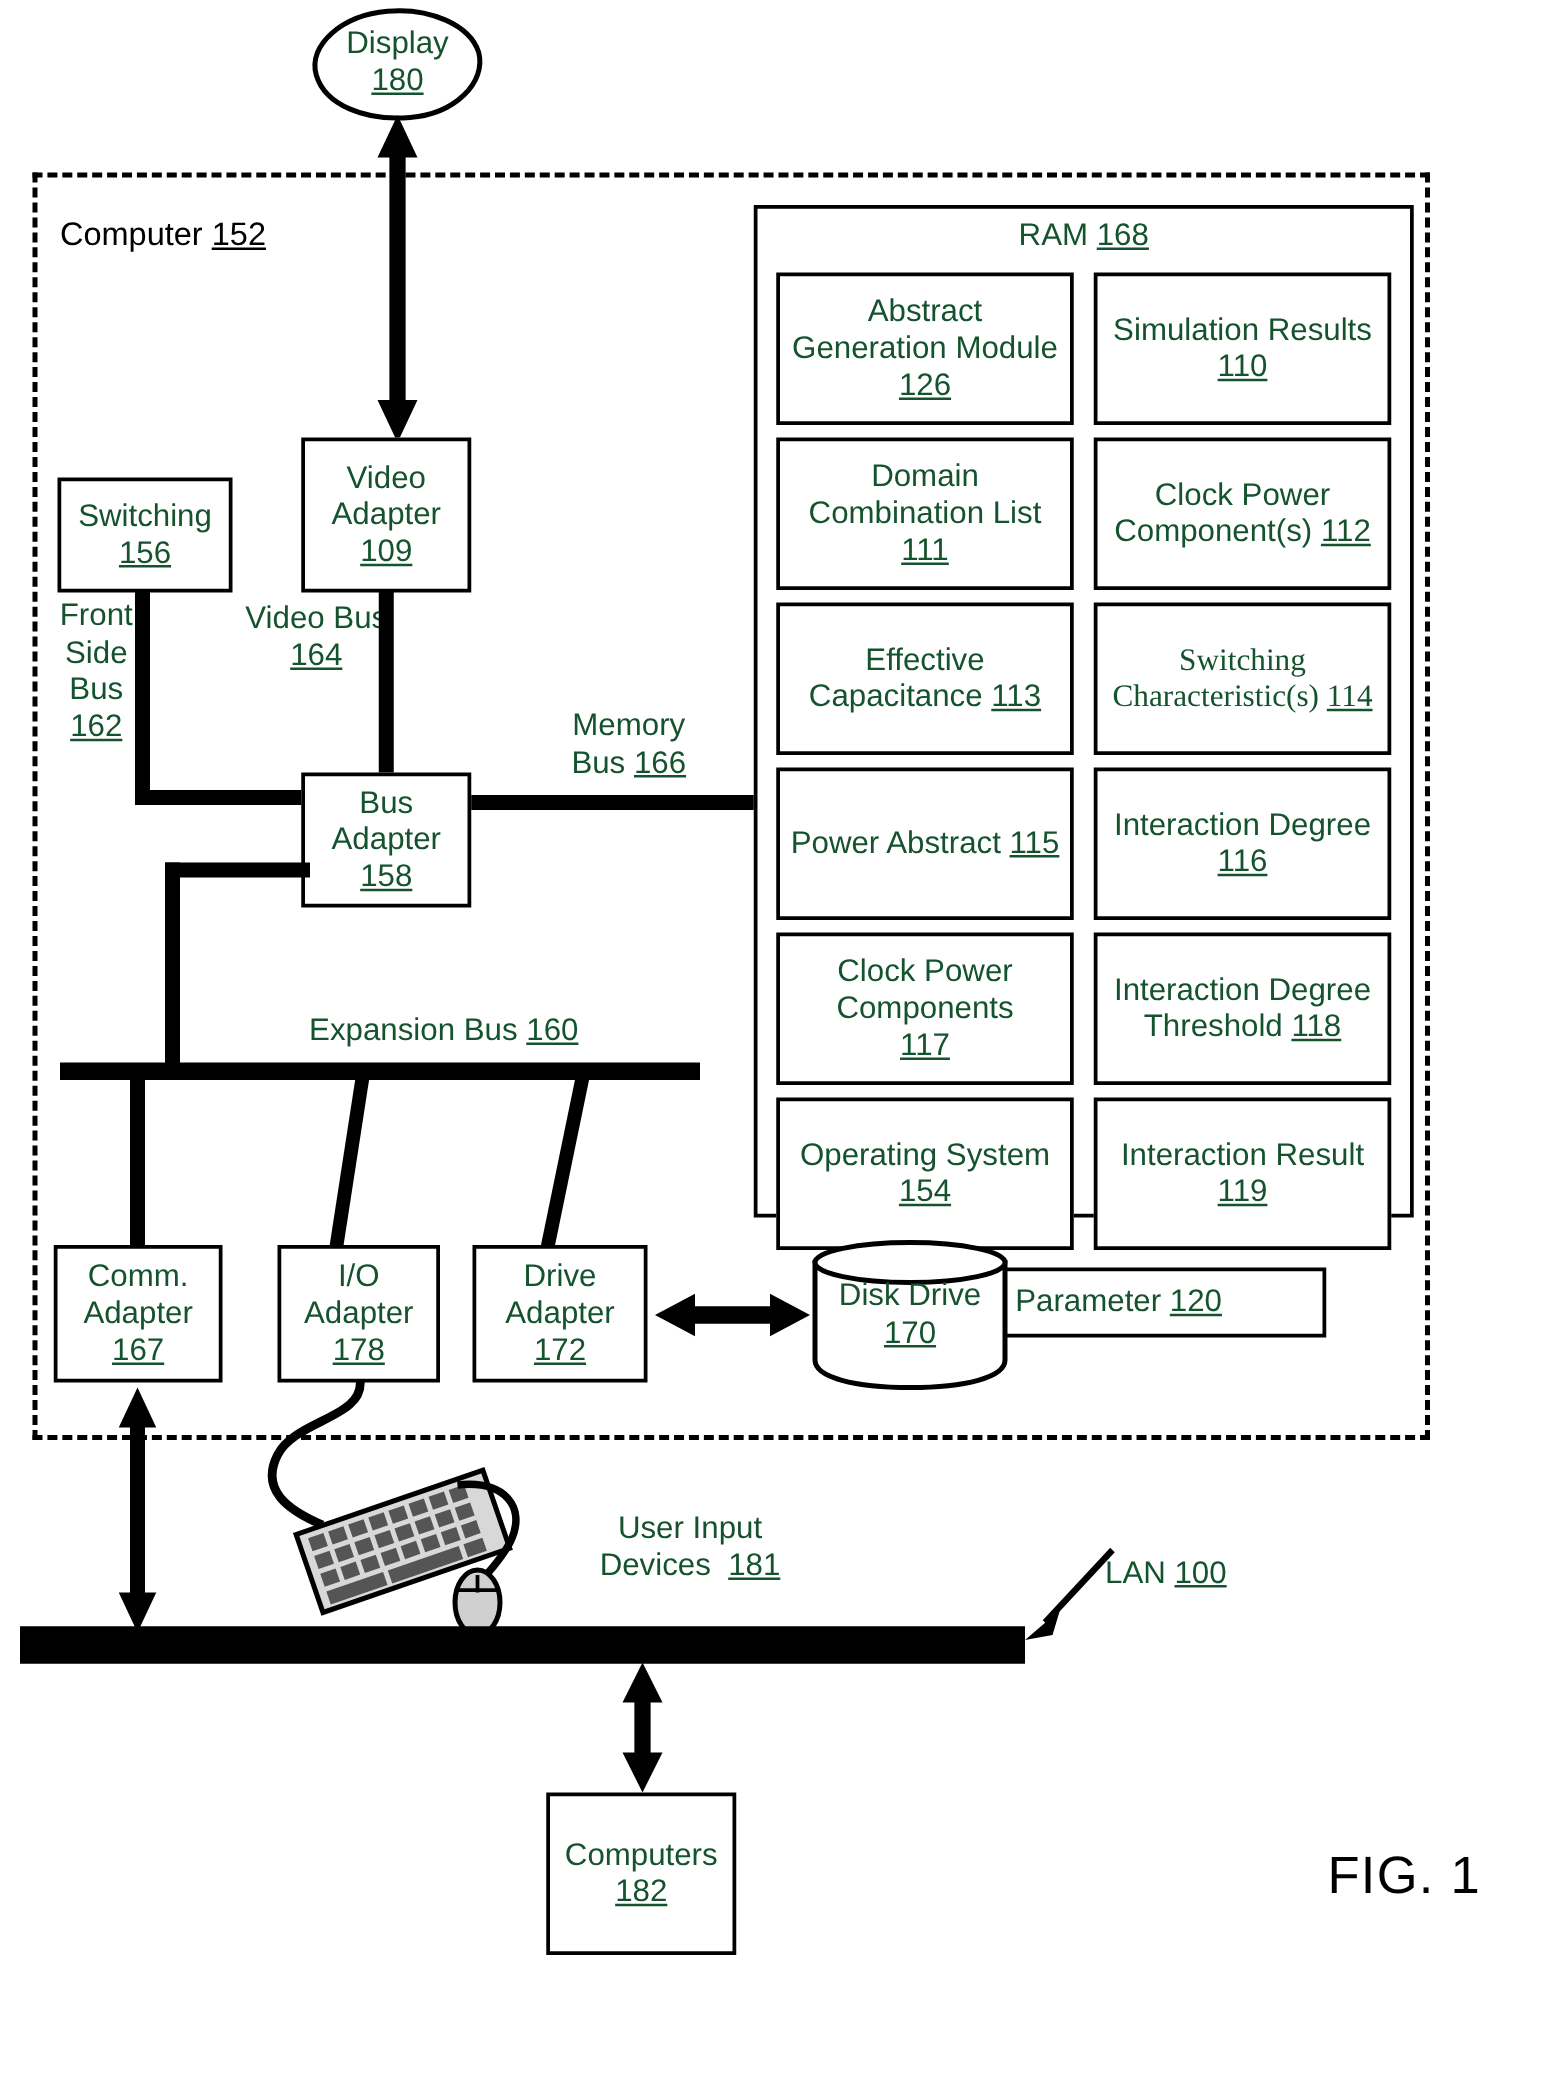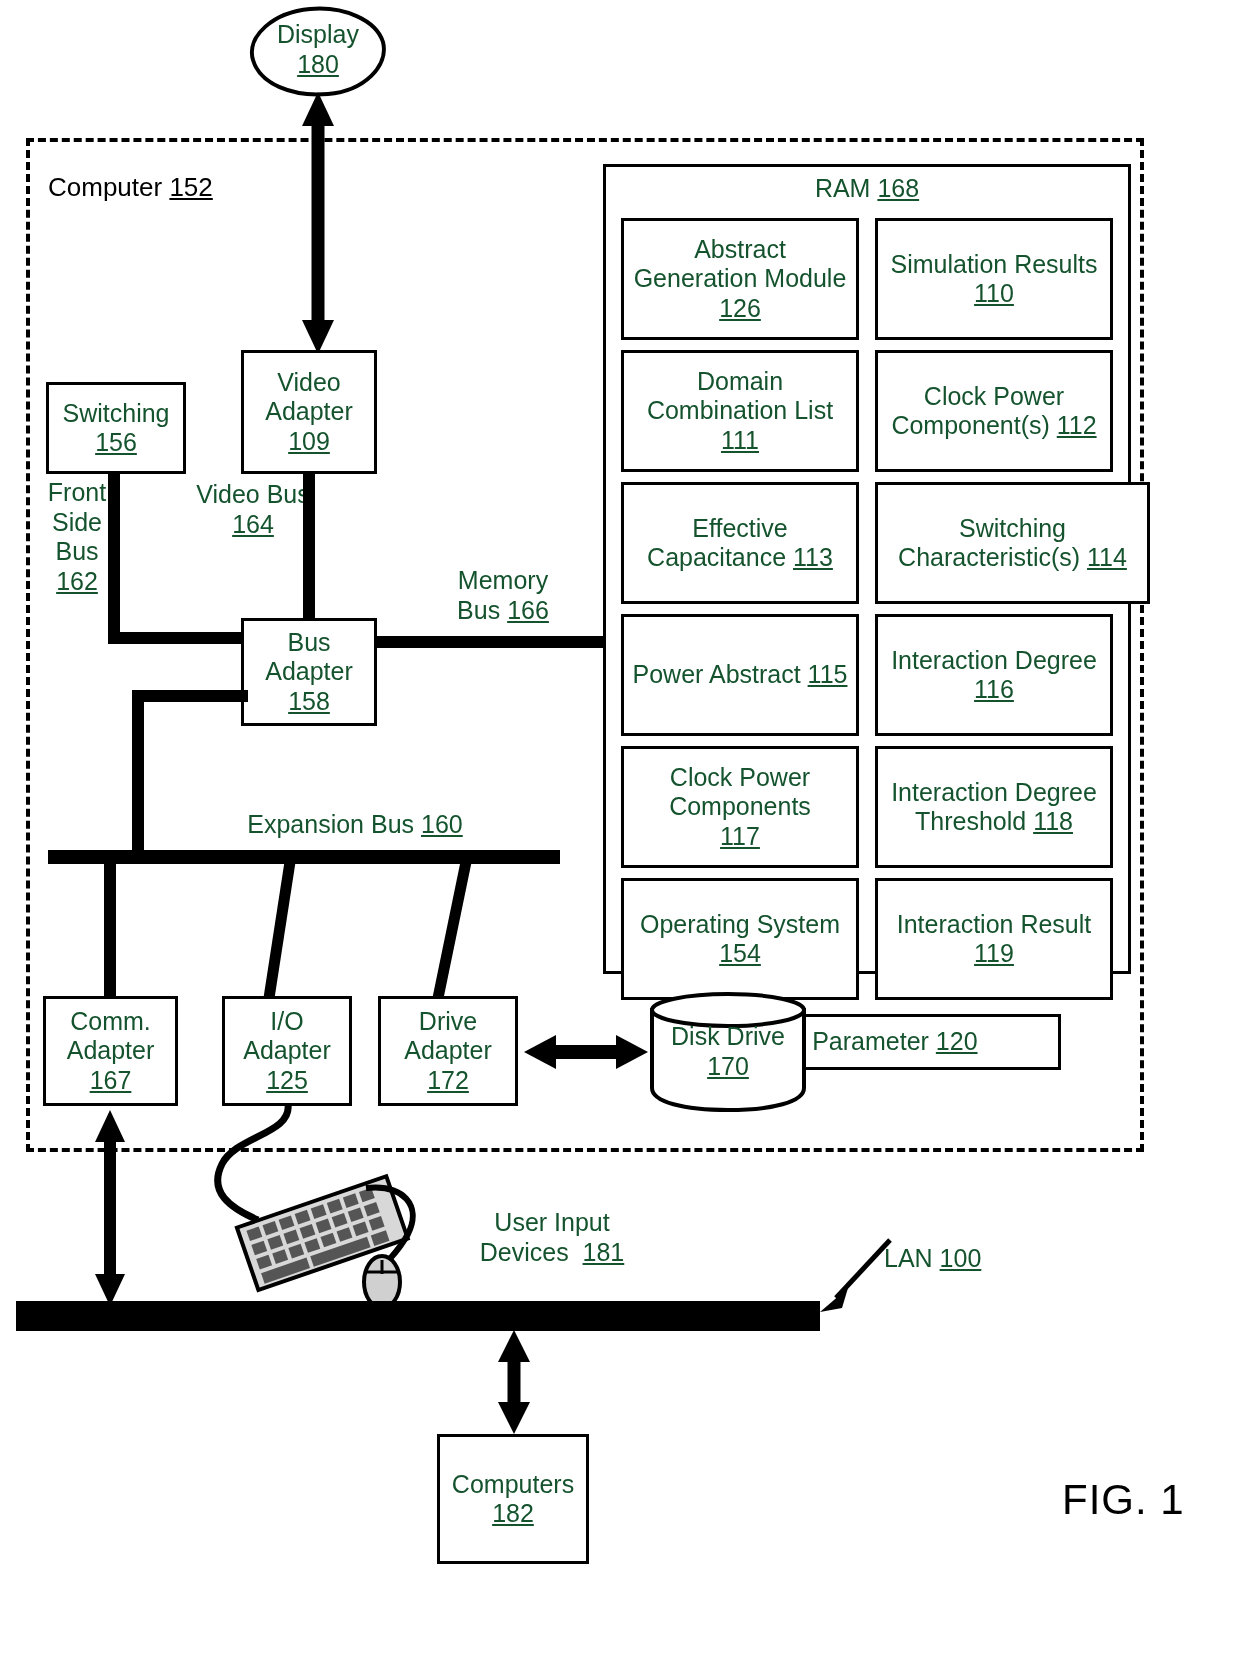--- a/index.html
+++ b/index.html
@@ -129,21 +129,21 @@
       </div>
       <div class="box" style="left: 0px; top: 132px; width: 238px; height: 122px;">
         <div class="txt" style="white-space: normal; padding: 0px 8px;"><span>Domain Combination List </span><u>111</u></div>
       </div>
       <div class="box" style="left: 254px; top: 132px; width: 238px; height: 122px;">
         <div class="txt" style="white-space: normal; padding: 0px 8px;"><span>Clock Power Component(s) </span><u>112</u></div>
       </div>
       <div class="box" style="left: 0px; top: 264px; width: 238px; height: 122px;">
         <div class="txt" style="white-space: normal; padding: 0px 8px;"><span>Effective Capacitance </span><u>113</u></div>
       </div>
-      <div class="box" style="left: 254px; top: 264px; width: 275px; height: 122px;">
+      <div class="box" style="left: 254px; top: 264px; width: 238px; height: 122px; font-family: Liberation Serif, serif;">
         <div class="txt" style="white-space: normal; padding: 0px 8px;"><span>Switching Characteristic(s) </span><u>114</u></div>
       </div>
       <div class="box" style="left: 0px; top: 396px; width: 238px; height: 122px;">
         <div class="txt" style="white-space: normal; padding: 0px 8px;"><span>Power Abstract </span><u>115</u></div>
       </div>
       <div class="box" style="left: 254px; top: 396px; width: 238px; height: 122px;">
         <div class="txt" style="white-space: normal; padding: 0px 8px;"><span>Interaction Degree </span><u>116</u></div>
       </div>
       <div class="box" style="left: 0px; top: 528px; width: 238px; height: 122px;">
         <div class="txt" style="white-space: normal; padding: 0px 24px;"><span>Clock Power Components </span><u>117</u></div>
@@ -170,21 +170,21 @@
     <div class="txt">
       <span>Comm.</span><br>
       <span>Adapter</span><br>
       <u>167</u>
     </div>
   </div>
   <div class="box" style="left:222px;top:996px;width:130px;height:110px;">
     <div class="txt">
       <span>I/O</span><br>
       <span>Adapter</span><br>
-      <u>125</u>
+      <u>178</u>
     </div>
   </div>
   <div class="box" style="left:378px;top:996px;width:140px;height:110px;">
     <div class="txt">
       <span>Drive</span><br>
       <span>Adapter</span><br>
       <u>172</u>
     </div>
   </div>
 

